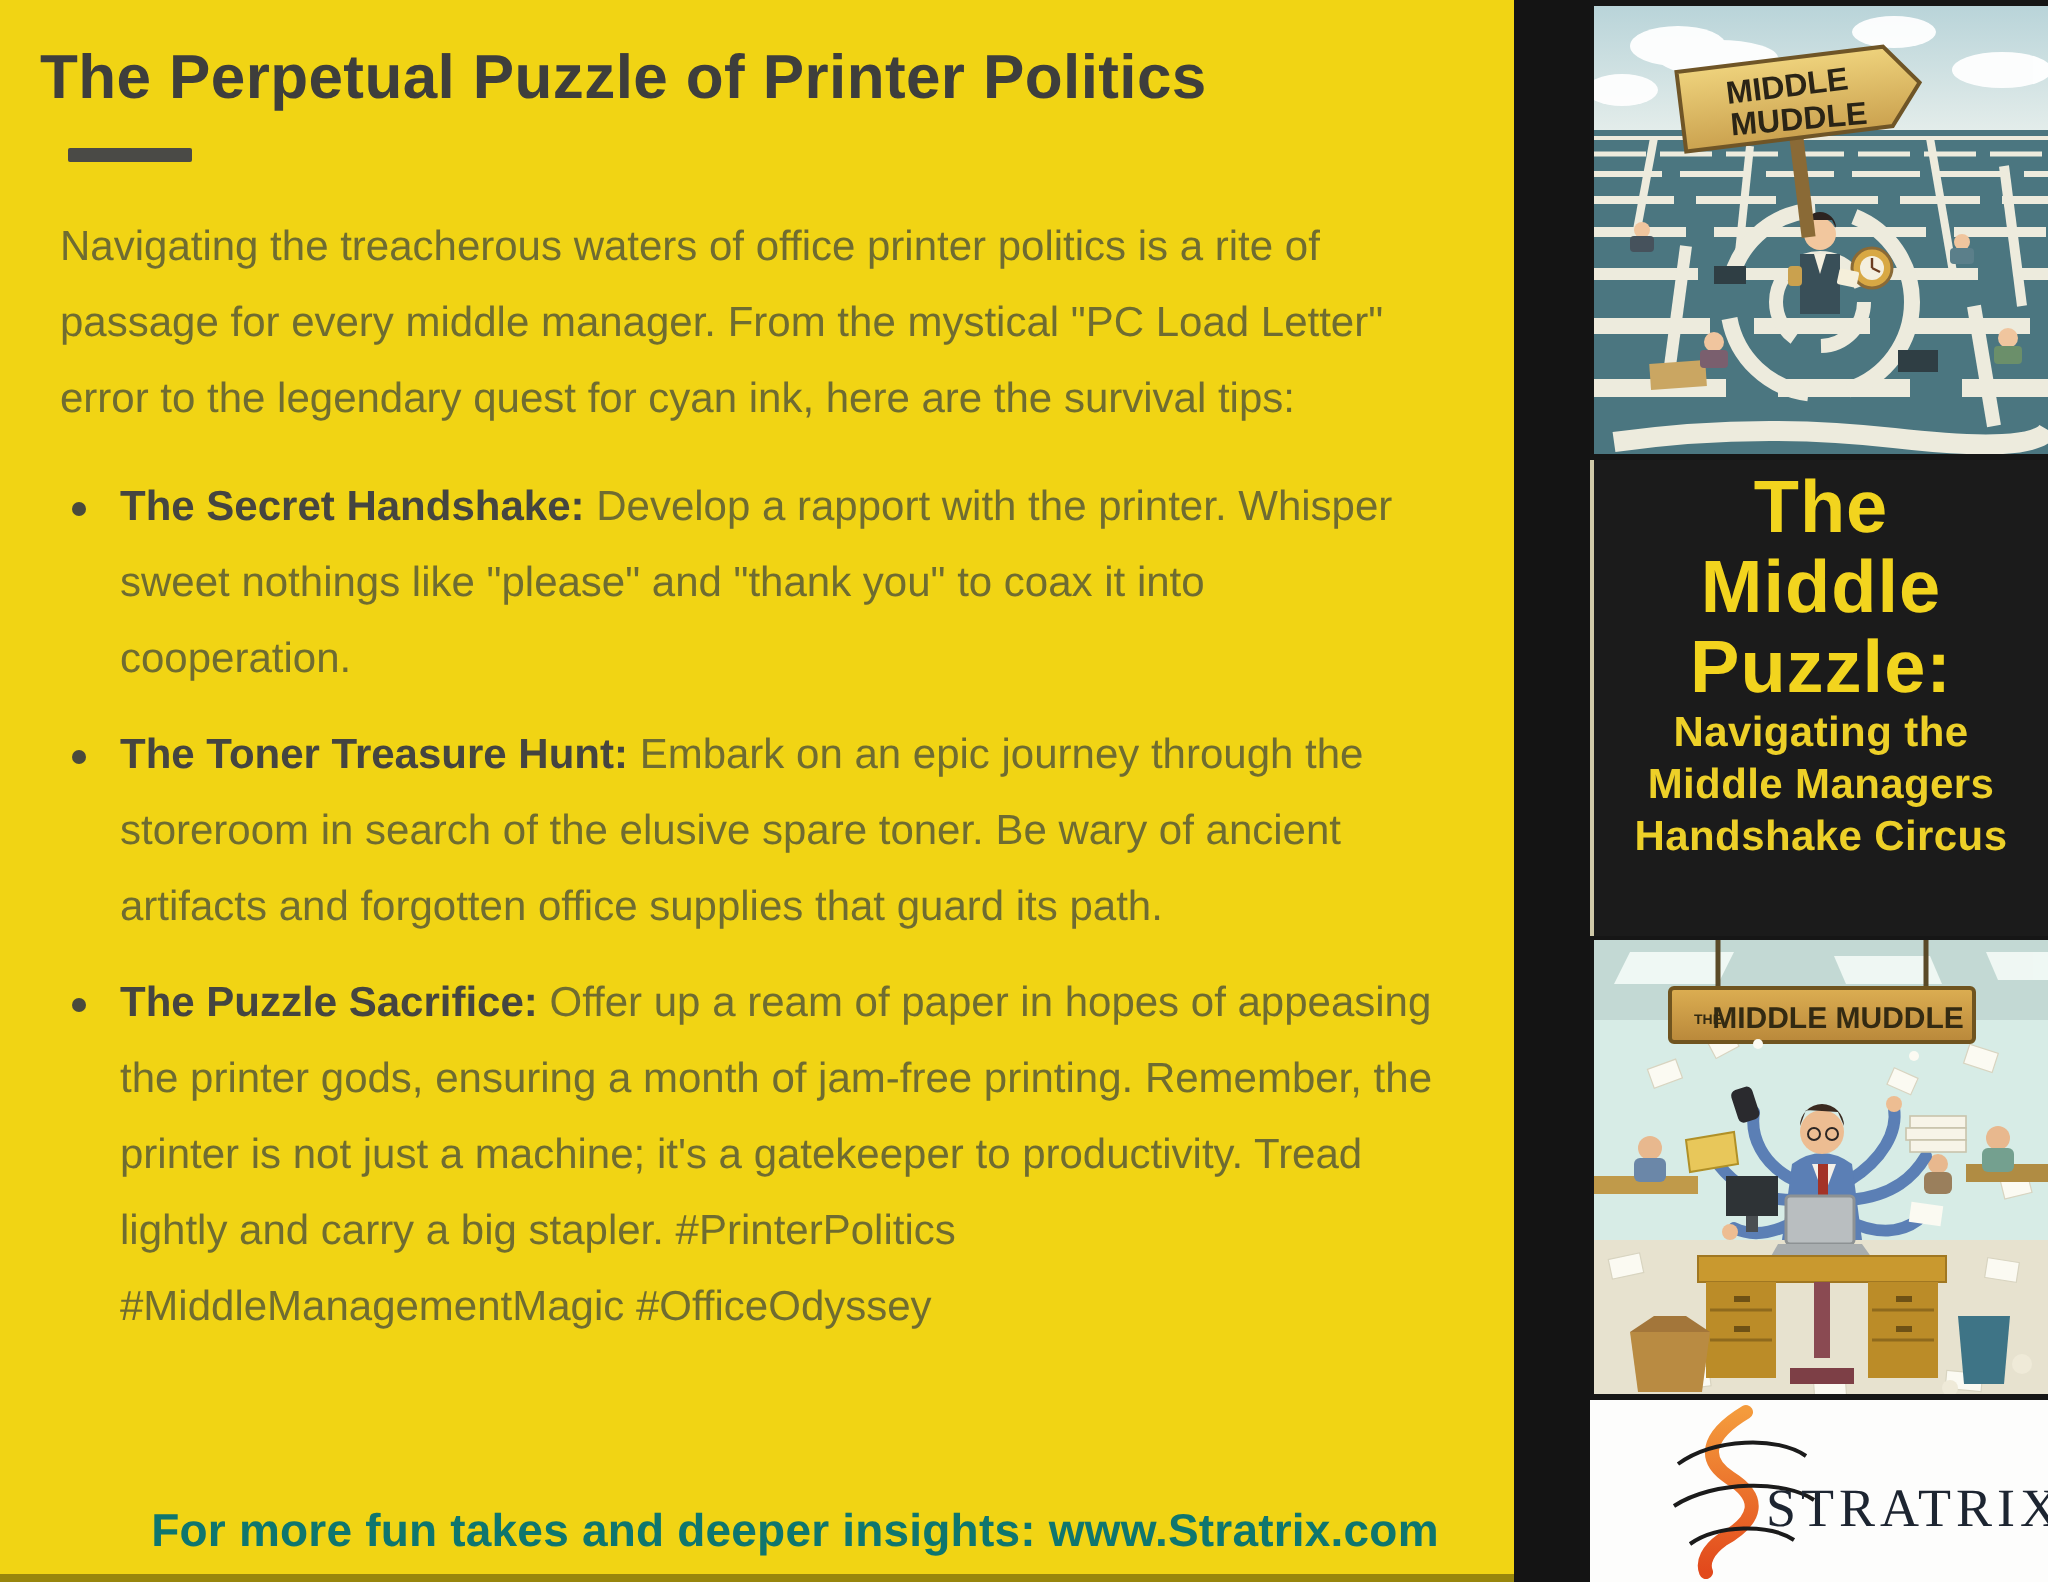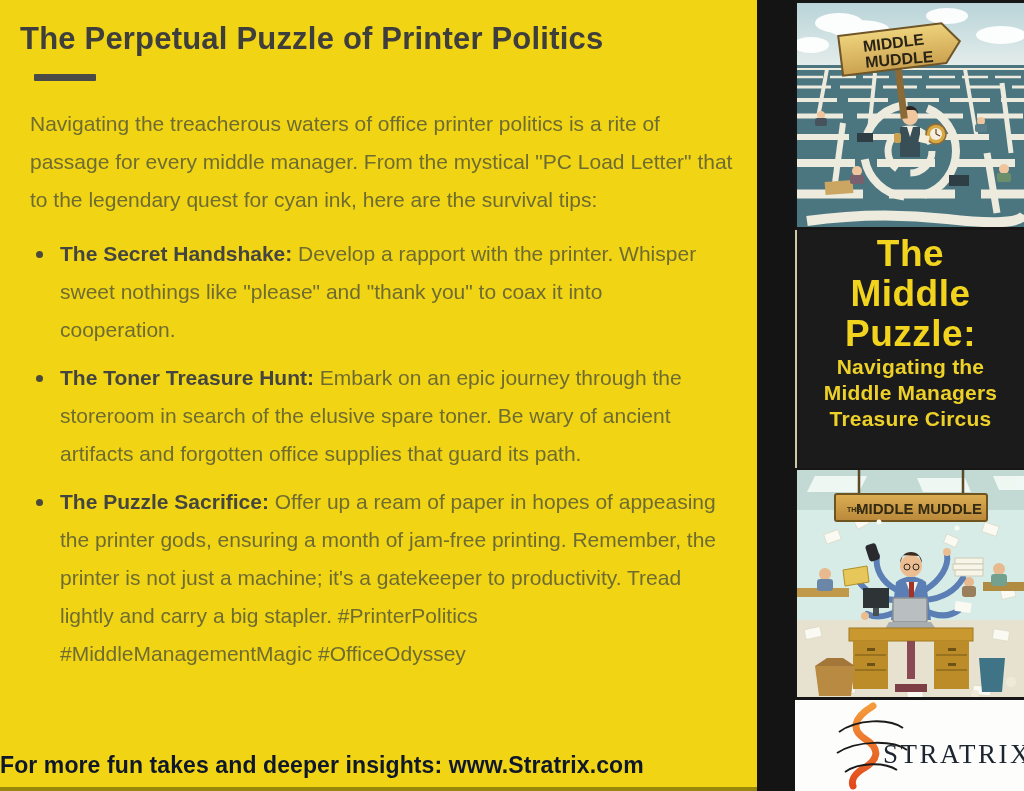--- a/index.html
+++ b/index.html
@@ -36,22 +36,22 @@
     display:flex;align-items:flex-start;margin:0 0 10px 0;
     font-size:21px;line-height:38px;color:#6F6C31;
   }
   .tip-dot{
     flex:0 0 auto;width:7px;height:7px;border-radius:50%;
     background:#4A4A3C;margin:16px 17px 0 6px;
   }
   .tip-text{width:656px;}
   .tip-lead{font-weight:700;color:#454540;}
   .footer-cta{
-    position:absolute;left:0;bottom:12px;width:795px;text-align:left;
-    font-size:23px;font-weight:700;color:#0f172a;letter-spacing:.1px;
+    position:absolute;left:0;bottom:12px;width:795px;text-align:center;
+    font-size:23px;font-weight:700;color:#0f766e;letter-spacing:.1px;
   }
   
   .sidebar{
     position:absolute;left:795px;top:0;width:229px;height:791px;
     background:#161616;
   }
   .maze-illustration{position:absolute;top:3px;left:2px;width:227px;height:224px;}
   .office-illustration{position:absolute;top:470px;left:2px;width:189px;height:227px;}
   .maze-illustration svg,.office-illustration svg,.logo-panel svg{display:block;}
   .book-cover{
@@ -75,21 +75,21 @@
 </style>
 </head>
 <body>
 
 <div class="canvas">
 
   <div class="left-panel">
     <div class="left-inner">
       <h1 class="post-title">The Perpetual Puzzle of Printer Politics</h1>
       <div class="title-bar"></div>
-      <p class="intro">Navigating the treacherous waters of office printer politics is a rite of passage for every middle manager. From the mystical "PC Load Letter" that to the legendary quest for cyan ink, here are the survival tips:</p>
+      <p class="intro">Navigating the treacherous waters of office printer politics is a rite of passage for every middle manager. From the mystical "PC Load Letter" error to the legendary quest for cyan ink, here are the survival tips:</p>
       <ul class="tips">
         <li class="tip-item">
           <span class="tip-dot"></span>
           <span class="tip-text"><b class="tip-lead">The Secret Handshake:</b>
             <span>Develop a rapport with the printer. Whisper sweet nothings like "please" and "thank you" to coax it into cooperation.</span></span>
         </li>
         <li class="tip-item">
           <span class="tip-dot"></span>
           <span class="tip-text"><b class="tip-lead">The Toner Treasure Hunt:</b>
             <span>Embark on an epic journey through the storeroom in search of the elusive spare toner. Be wary of ancient artifacts and forgotten office supplies that guard its path.</span></span>
@@ -190,21 +190,21 @@
         </g>
       </svg>
     </div>
 
     <div class="book-cover">
       <div class="book-title-line">The</div>
       <div class="book-title-line">Middle</div>
       <div class="book-title-line">Puzzle:</div>
       <div class="book-subtitle-line">Navigating the</div>
       <div class="book-subtitle-line">Middle Managers</div>
-      <div class="book-subtitle-line">Treasure Circus</div>
+      <div class="book-subtitle-line">Handshake Circus</div>
     </div>
 
     <div class="office-illustration">
       <svg width="227" height="227" viewBox="0 0 227 227" xmlns="http://www.w3.org/2000/svg">
         <defs>
           <linearGradient id="woodg2" x1="0" y1="0" x2="0" y2="1">
             <stop offset="0" stop-color="#dcae52"></stop>
               <stop offset="1" stop-color="#b9883a"></stop>
           </linearGradient>
         </defs>

